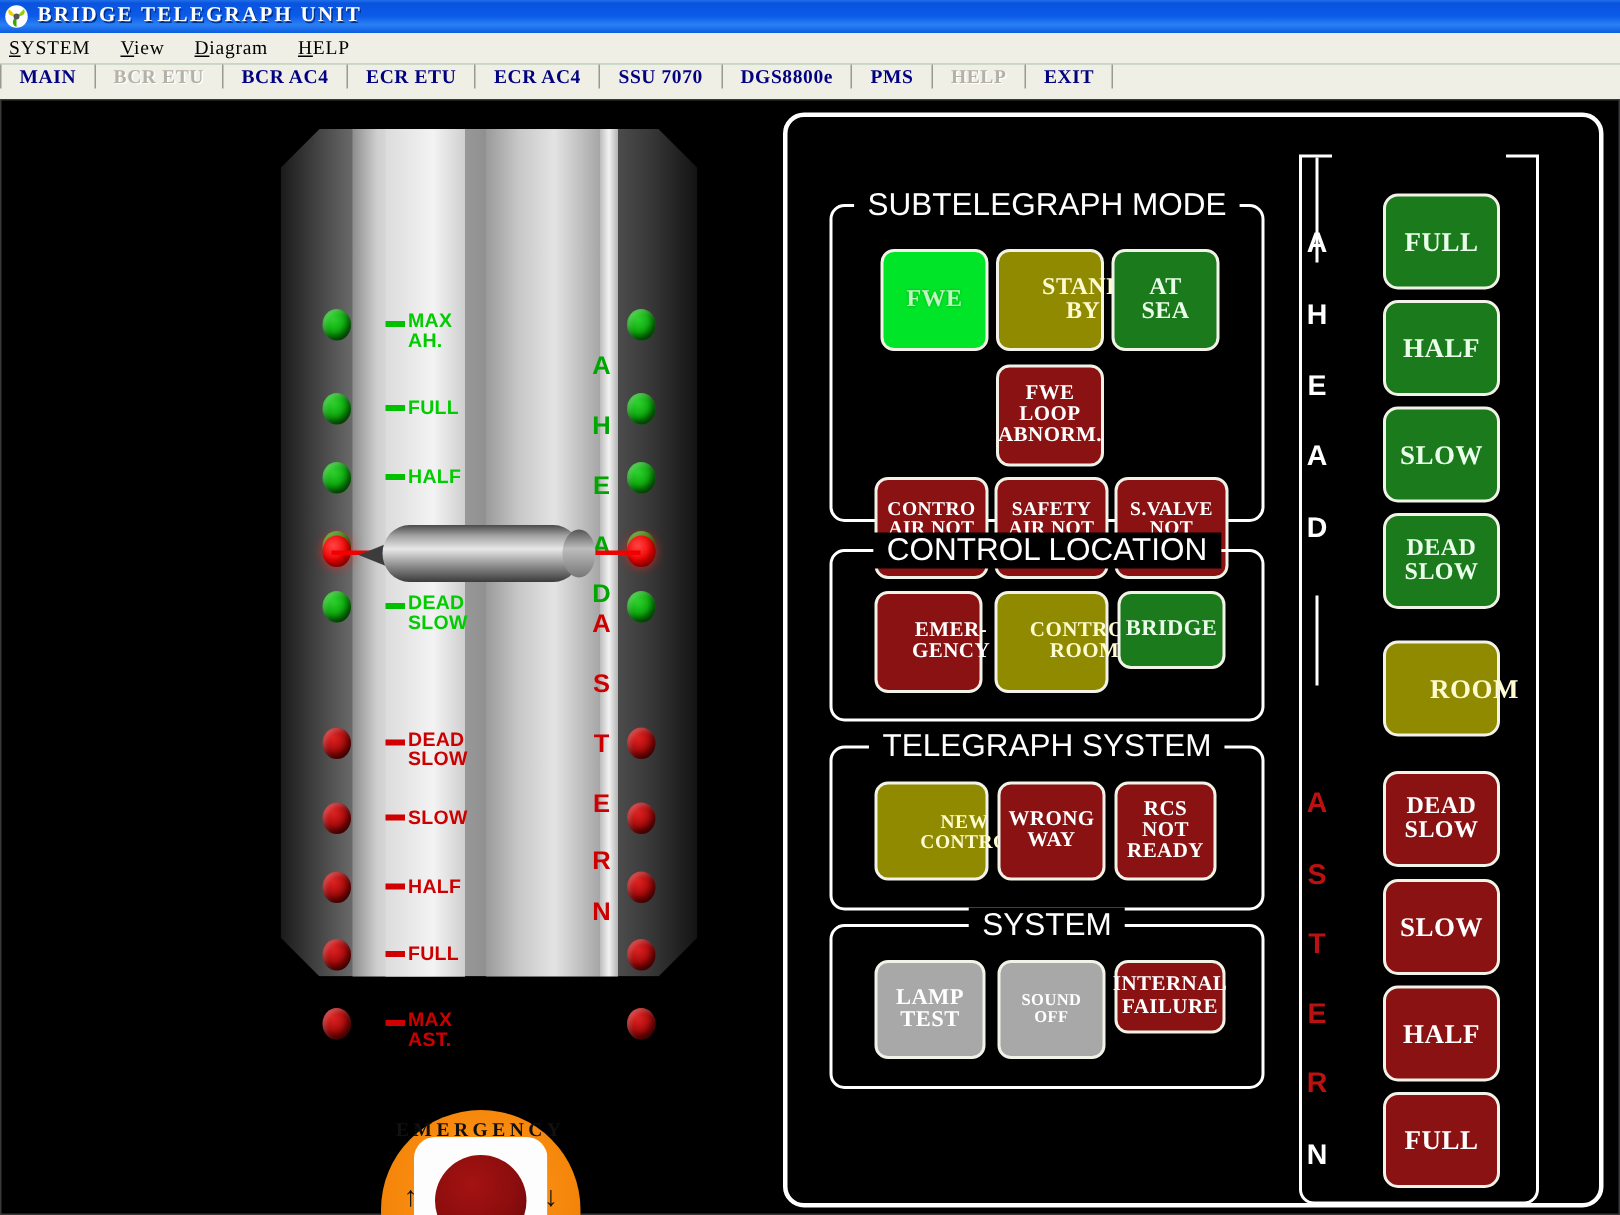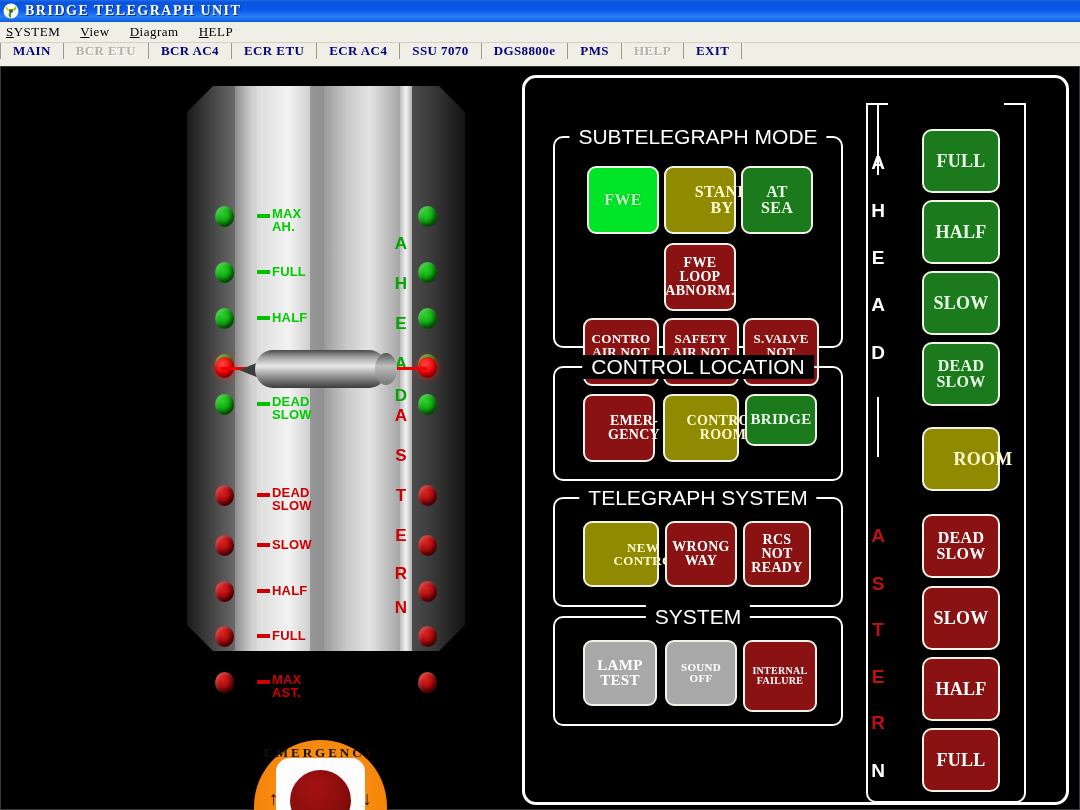--- a/index.html
+++ b/index.html
@@ -374,21 +374,21 @@
           </div>
       </div>
 
       <div class="fieldset" style="left:28px; top:538px; width:290px; height:110px;">
         <div class="legend">SYSTEM</div>
         <div id="sys-btns">
             <div class="btn b-gray" style="left: 28px; top: 22px; width: 74px; height: 66px; font-size: 15px;">LAMP
 TEST</div>
             <div class="btn b-gray" style="left: 110px; top: 22px; width: 72px; height: 66px; font-size: 11px;">SOUND
 OFF</div>
-            <div class="btn b-darkred" style="left: 188px; top: 22px; width: 74px; height: 72px; font-size: 10px;">INTERNAL
+            <div class="btn b-darkred" style="left: 188px; top: 22px; width: 74px; height: 49px; font-size: 14px;">INTERNAL
 FAILURE</div>
           </div>
       </div>
     </div>
 
     <div class="etg-bracket"></div>
     <div class="etg-bracket-top-l"></div>
     <div class="etg-bracket-top-r"></div>
     <div id="etg-letters">
         <div class="etg-letter white" style="left: 866px; top: 85px;">A</div>

